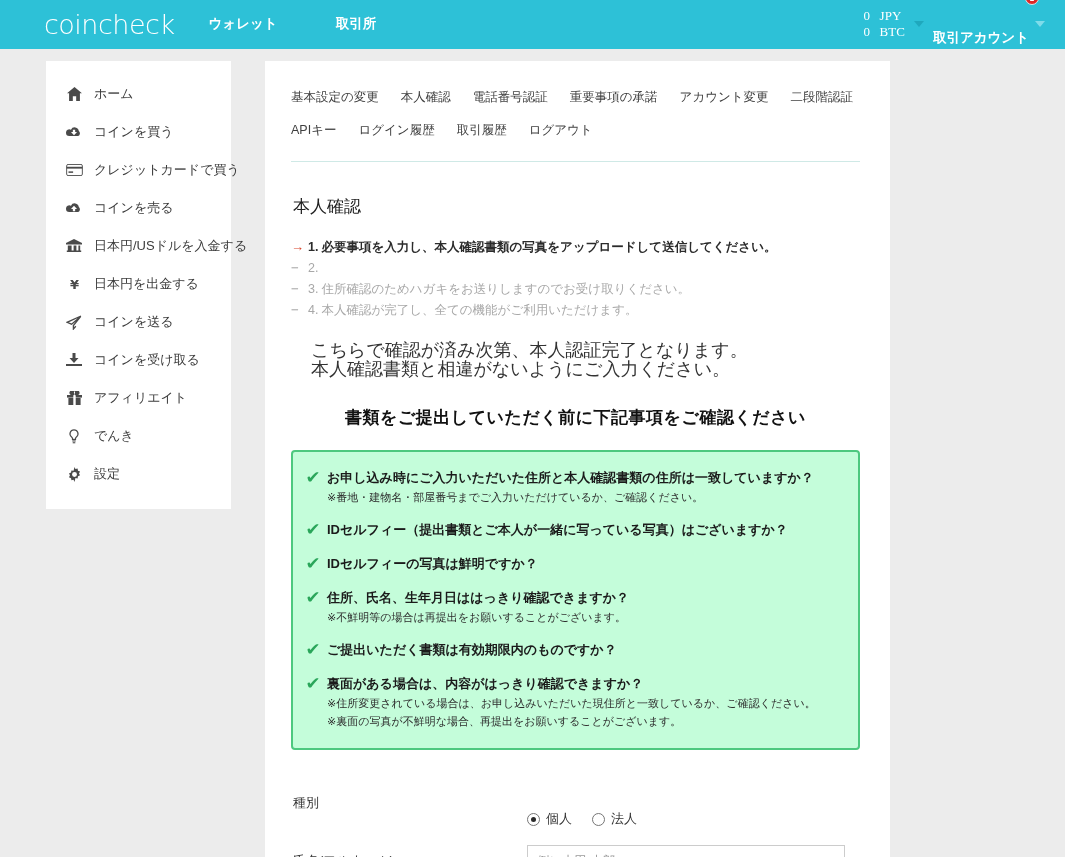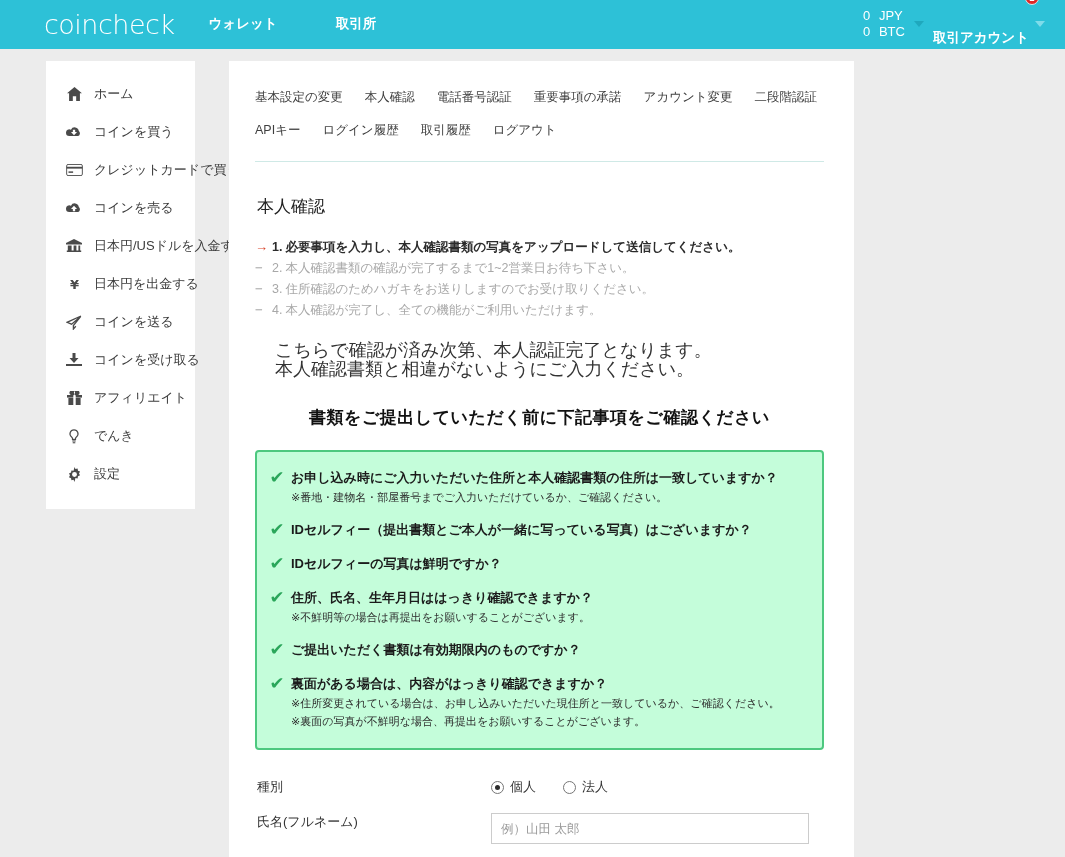--- a/index.html
+++ b/index.html
@@ -37,20 +37,21 @@
     font-weight: bold;
     text-decoration: none;
     white-space: nowrap;
   }
   .topbar-right {
     margin-left: auto;
     display: flex;
     align-items: center;
     gap: 9px;
     padding-right: 6px;
+    font-family: Liberation Serif, serif;
   }
   .balances {
     display: flex;
     flex-direction: column;
     line-height: 1.25;
     font-size: 13px;
     color: #ffffff;
     text-align: left;
   }
   .balance-row { white-space: nowrap; }
@@ -87,21 +88,21 @@
     text-align: center;
     border: 1px solid #d8e7ea;
     padding: 0 2px;
   }
 
   
   .layout { display: flex; align-items: flex-start; }
 
   
   .sidebar {
-    width: 149px;
+    width: 185px;
     margin: 12px 0 0 46px;
     background: #ffffff;
     padding: 14px 0 16px 0;
     flex: 0 0 auto;
   }
   .side-item {
     display: flex;
     align-items: center;
     height: 38px;
     padding-left: 17px;
@@ -221,30 +222,30 @@
     font-size: 11px;
     color: #2d2d2d;
     line-height: 17px;
     margin-top: 1px;
   }
 
   
   .form { margin: 28px 0 0 0; }
   .form-row {
     display: flex;
-    align-items: flex-start;
+    align-items: center;
     margin-bottom: 17px;
   }
   .form-label {
     flex: 0 0 240px;
     font-size: 13px;
     color: #333;
     padding-left: 6px;
   }
-  .radio-group { display: flex; align-items: center; gap: 27px; }
+  .radio-group { display: flex; align-items: center; gap: 20px; margin-top: 32px; }
   .radio-opt {
     display: inline-flex;
     align-items: center;
     font-size: 13px;
     color: #333;
     gap: 6px;
     cursor: pointer;
   }
   .radio-dot {
     width: 13px; height: 13px;
@@ -439,21 +440,20 @@
 
     <div class="steps">
       <div class="step active">
         <span class="marker">→</span>
         <span class="num">1.</span>
         <span>必要事項を入力し、本人確認書類の写真をアップロードして送信してください。</span>
       </div>
       <div class="step">
         <span class="marker">−</span>
         <span class="num">2.</span>
-        <span>本人確認書類の確認が完了するまで1~2営業日お待ち下さい。</span>
       </div>
       <div class="step">
         <span class="marker">−</span>
         <span class="num">3.</span>
         <span>住所確認のためハガキをお送りしますのでお受け取りください。</span>
       </div>
       <div class="step">
         <span class="marker">−</span>
         <span class="num">4.</span>
         <span>本人確認が完了し、全ての機能がご利用いただけます。</span>

